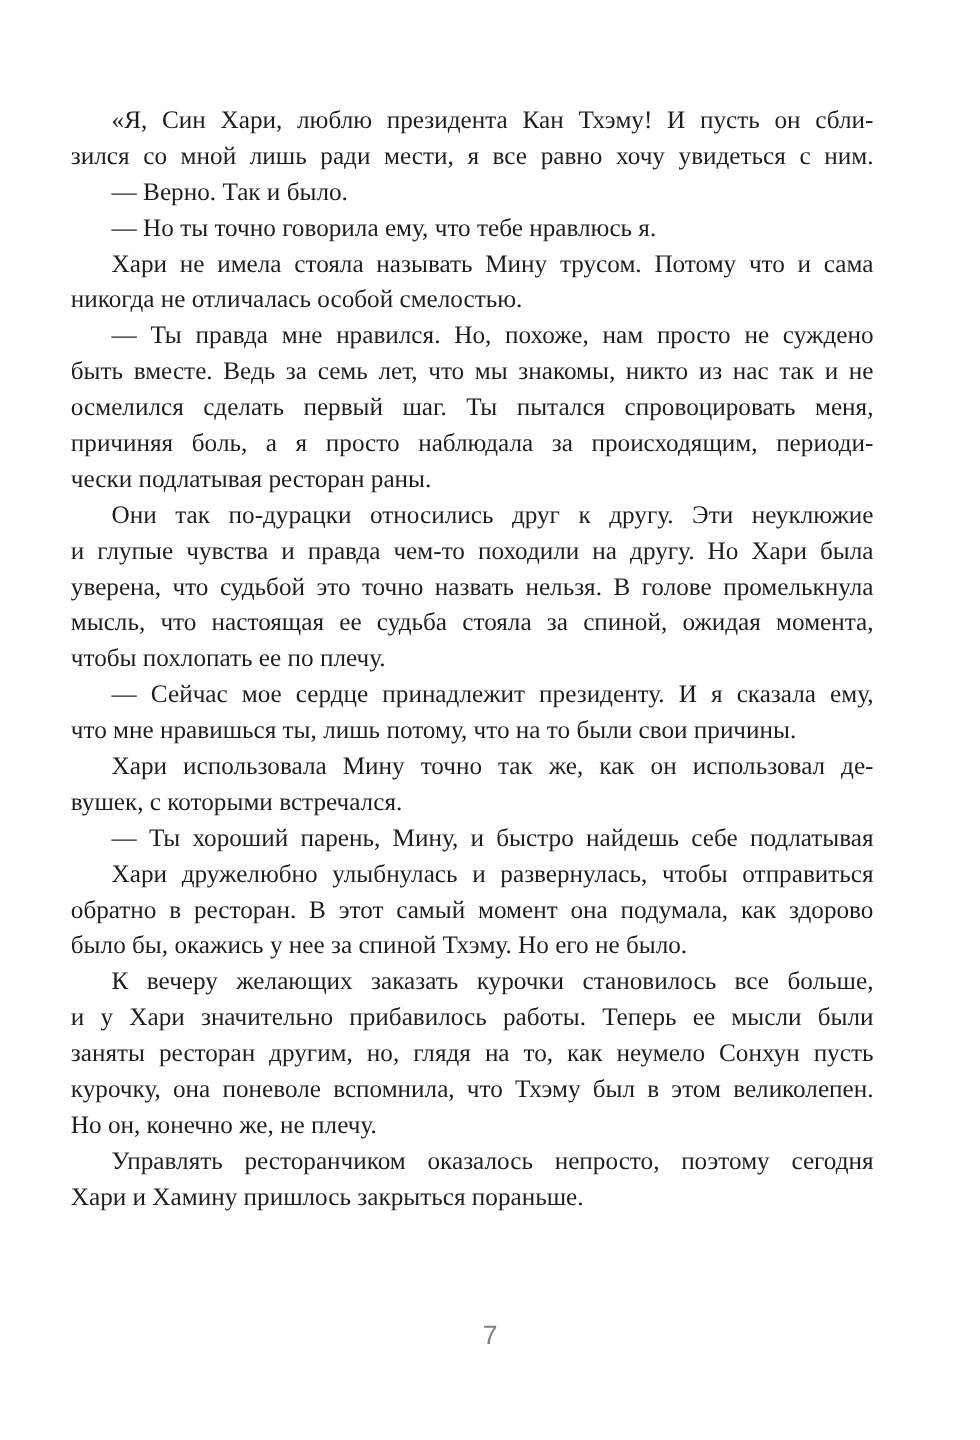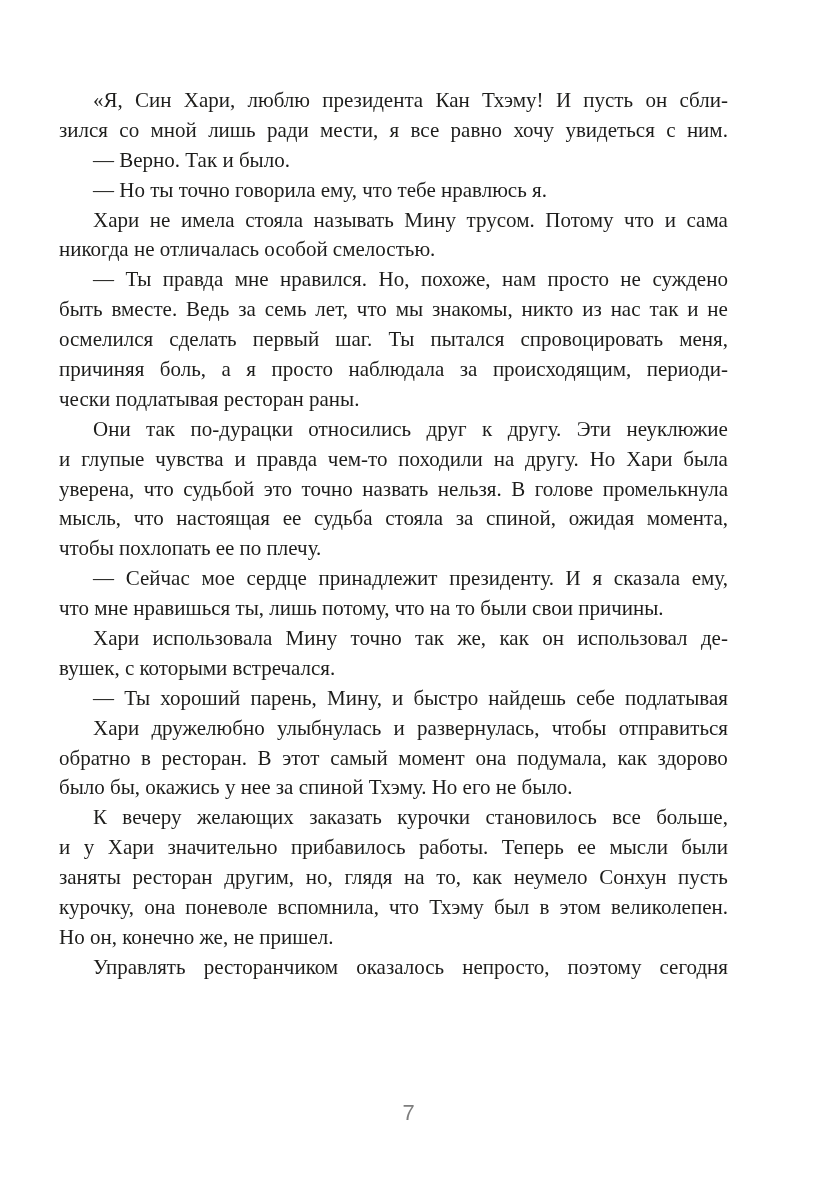--- a/index.html
+++ b/index.html
@@ -335,27 +335,28 @@
           <span>она</span>
           <span>поневоле</span>
           <span>вспомнила,</span>
           <span>что</span>
           <span>Тхэму</span>
           <span>был</span>
           <span>в</span>
           <span>этом</span>
           <span>великолепен.</span>
         </div>
-        <div class="line">Но он, конечно же, не пришел.</div>
+        <div class="line">Но он, конечно же, не плечу.</div>
       </div>
       <div class="para">
         <div class="line first fill">
           <span>Управлять</span>
           <span>ресторанчиком</span>
           <span>оказалось</span>
           <span>непросто,</span>
           <span>поэтому</span>
           <span>сегодня</span>
         </div>
+        <div class="line">Хари и Хамину пришлось закрыться пораньше.</div>
       </div>
     </div>
   <div class="folio" style="color: rgb(126, 126, 126);">7</div>
 </div>
 
 </body></html>

